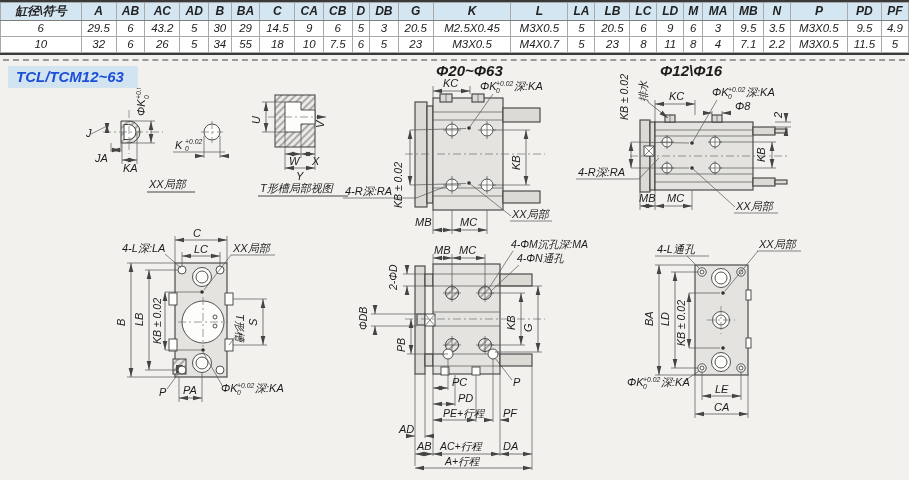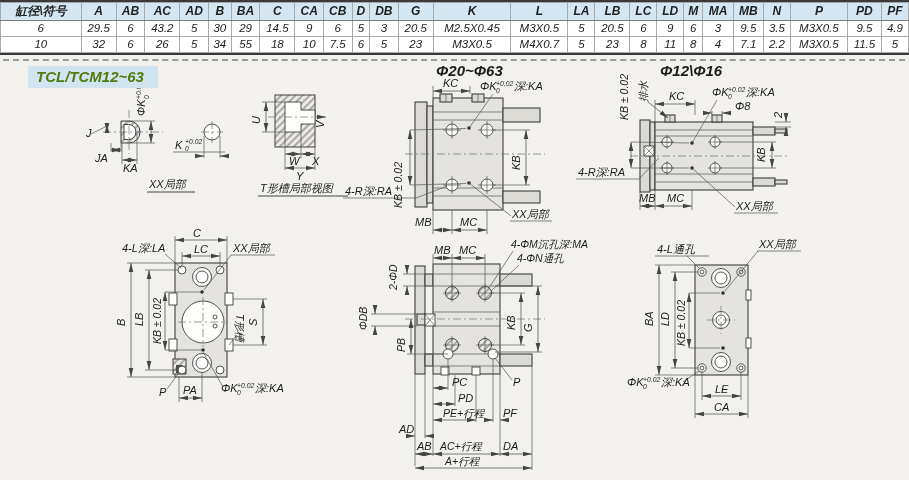--- a/index.html
+++ b/index.html
@@ -6,21 +6,21 @@
   #page{position:relative;width:909px;height:480px;background:#f2f1ee;overflow:hidden;
          font-family:"Liberation Sans","DejaVu Sans",sans-serif;font-style:italic;}
   
   .tablewrap{position:absolute;left:0;top:0;width:909px;border-top:2.5px solid #3a3a3a;border-bottom:2.5px solid #3a3a3a;}
   table{border-collapse:collapse;width:100%;background:#fff;table-layout:auto;}
   th,td{border:1px solid #a9a9a9;font-size:11.5px;padding:0 2px;text-align:center;height:15px;line-height:15px;white-space:nowrap;color:#222;}
   th{background:#d4e6f1;font-weight:bold;font-size:12px;height:17px;border-bottom:1px solid #7d7d7d;}
   th:first-child{min-width:58px;}
   
   .dash{position:absolute;left:3px;top:59px;width:902px;border-top:2px dashed #9a9a9a;height:0;}
-  .sect{position:absolute;left:8px;top:66px;background:#d2e4f0;color:#4d7c0f;font-weight:bold;font-size:15px;padding:2px 14px 3px 8px;margin-left:20px;}
+  .sect{position:absolute;left:8px;top:66px;background:#d2e4f0;color:#1d4ed8;font-weight:bold;font-size:15px;padding:2px 14px 3px 8px;}
   
   .v{position:absolute;}
   svg text{font-family:"Liberation Sans","DejaVu Sans",sans-serif;fill:#1c1c1c;}
   .t15{font-size:15px;font-weight:bold;}
   .t11{font-size:11px;}
   .t10{font-size:10.5px;}
   .tol{font-size:6.8px;}
   .ln{stroke:#444;stroke-width:1;fill:none;}
   .lnt{stroke:#555;stroke-width:.7;fill:none;}
   .cl{stroke:#707070;stroke-width:.7;fill:none;stroke-dasharray:8 3 2 3;}

